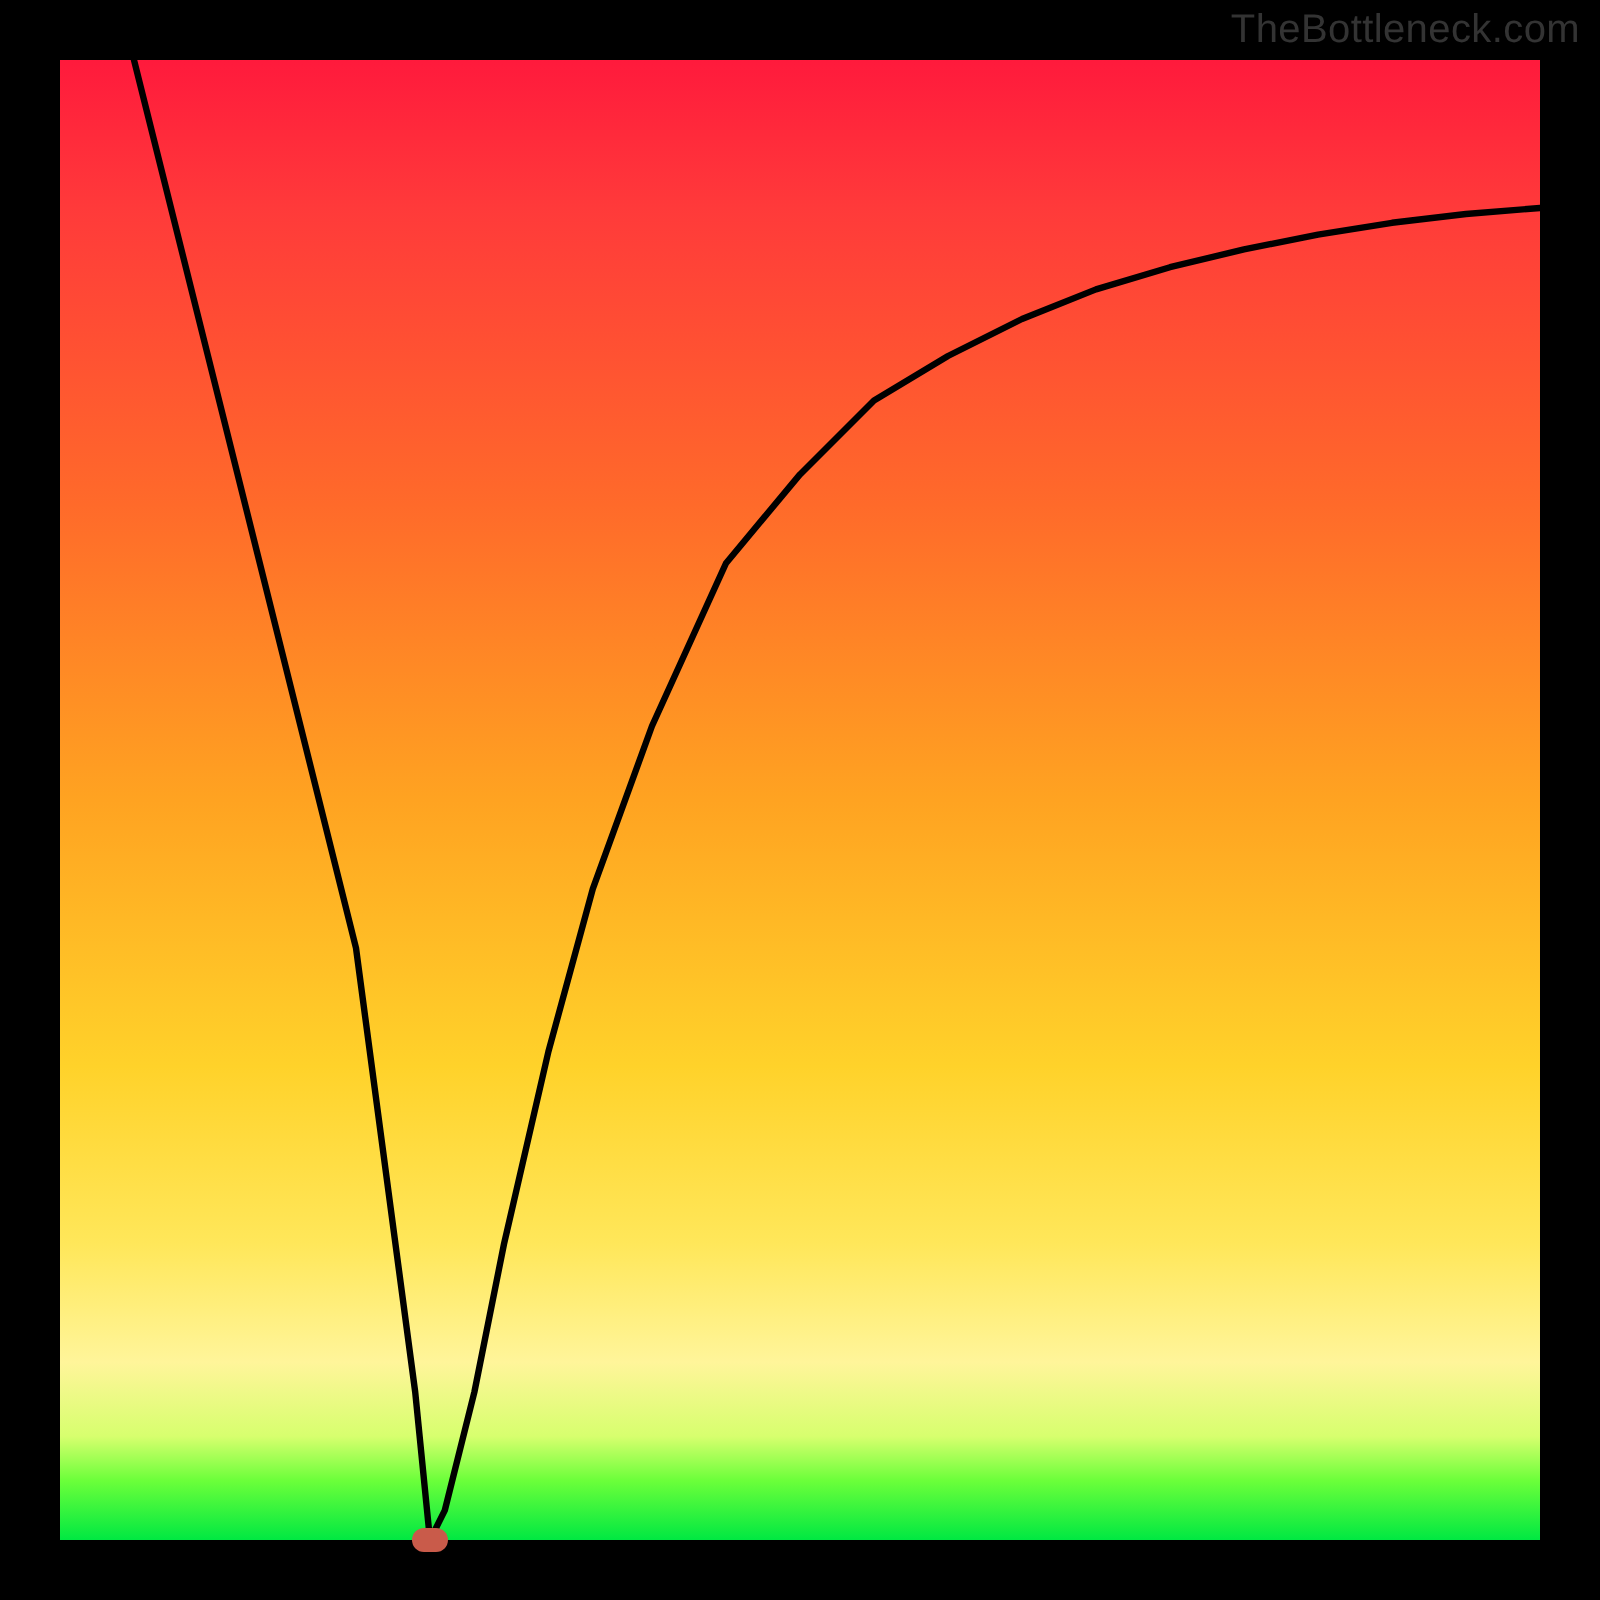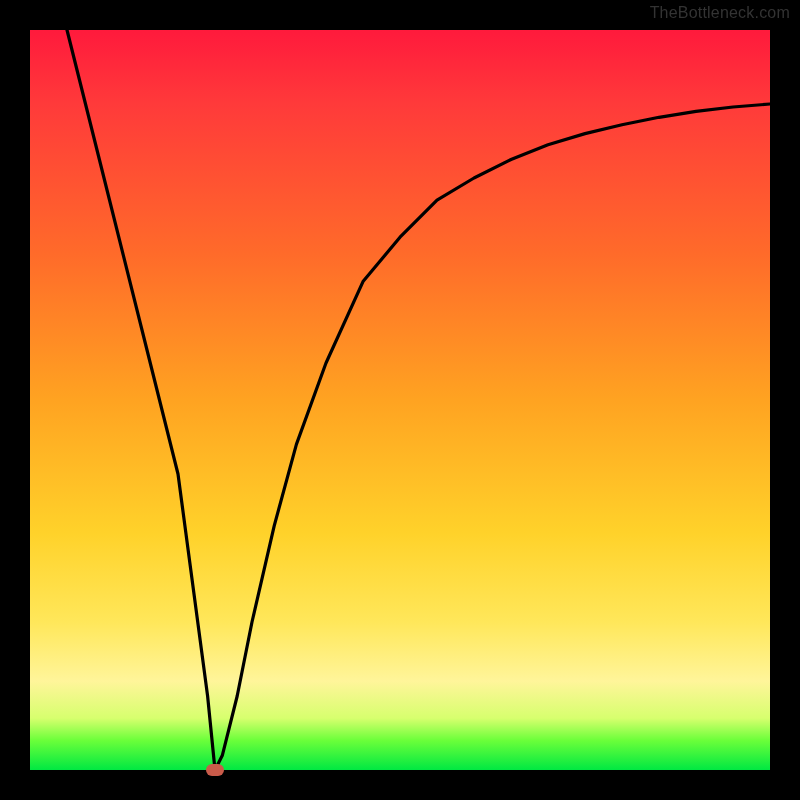--- a/index.html
+++ b/index.html
@@ -15,21 +15,21 @@
     position: relative;
     width: 800px;
     height: 800px;
     background: #000;
   }
   .watermark {
     position: absolute;
     top: 4px;
     right: 10px;
     color: #333;
-    font-size: 16px;
+    font-size: 20px;
     font-weight: 500;
     letter-spacing: 0.2px;
     user-select: none;
   }
   .plot-area {
     position: absolute;
     left: 30px;
     top: 30px;
     width: 740px;
     height: 740px;

